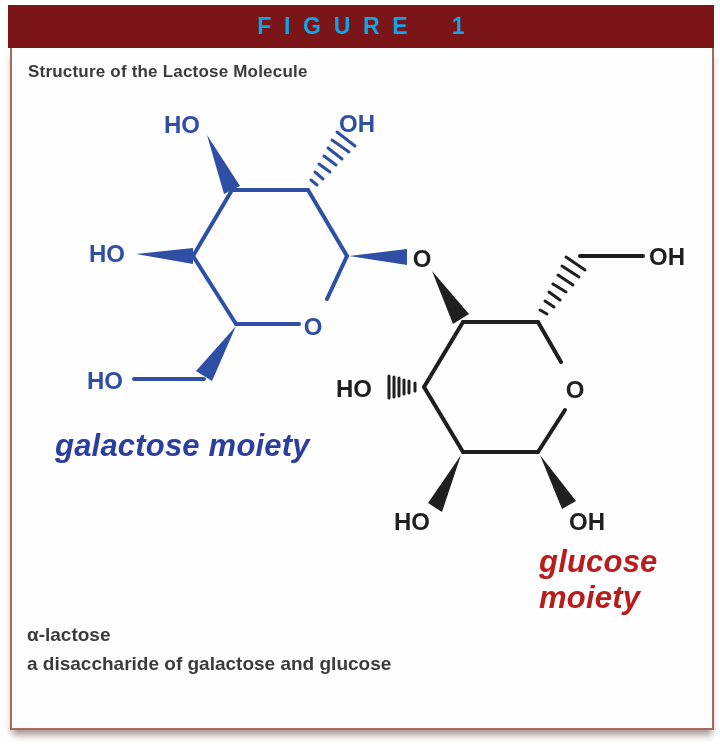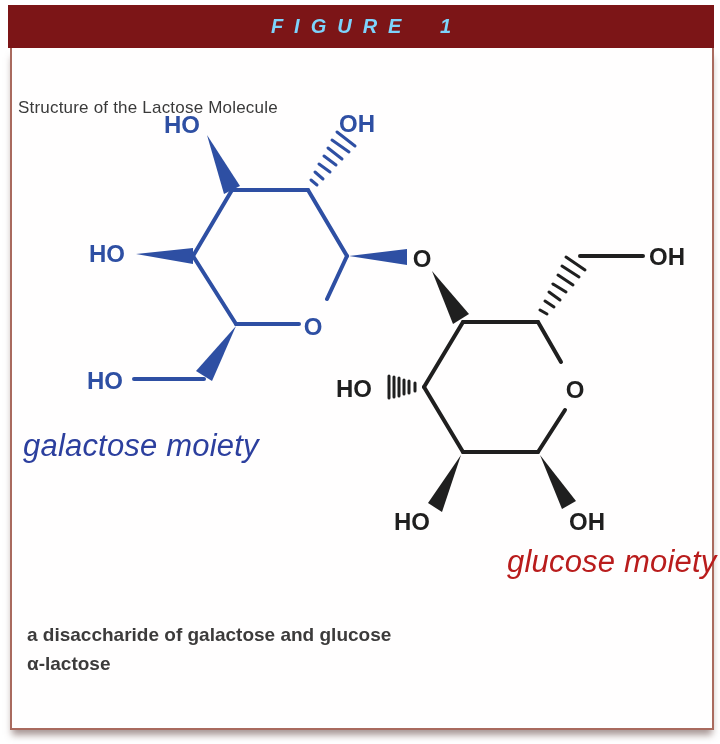--- a/index.html
+++ b/index.html
@@ -10,57 +10,56 @@
     background:#ffffff;
     font-family:"Liberation Sans", sans-serif;
     overflow:hidden;
   }
   .figure-header {
     position:absolute; left:8px; top:5px; width:706px; height:43px;
     background:#7c1517;
     display:flex; align-items:center; justify-content:center;
   }
   .figure-header .fig-label {
-    color:#7dd3fc;
-    font-size:20px;
+    color:#0ea5e9;
+    font-size:23px;
     font-weight:bold;
     letter-spacing:0.55em;
     word-spacing:0.55em;
     padding-left:0.55em; 
-    font-style:italic;
   }
   .content-box {
     position:absolute; left:10px; top:48px; width:704px; height:682px;
     background:#fffefe;
     border:2px solid #a96a5e;
     border-top:none;
     box-shadow:0 7px 7px -2px rgba(96,66,62,0.55);
   }
   .subtitle {
-    position:absolute; left:18px; top:62px;
-    font-size:17px; font-weight:normal; color:#3a3a3a;
+    position:absolute; left:28px; top:62px;
+    font-size:17px; font-weight:bold; color:#3a3a3a;
     letter-spacing:0.2px;
-    margin-top:36px;
   }
   svg.molecule {
     position:absolute; left:0; top:0; width:720px; height:744px;
   }
   .atom-label {
     font-family:"Liberation Sans", sans-serif;
     font-weight:bold;
     font-size:24px;
   }
   .atom-blue { fill:#2e4fa3; }
   .atom-black { fill:#1f1f1f; }
   .moiety-label {
     position:absolute;
     font-size:31px;
-    font-weight:normal;
+    font-weight:bold;
     font-style:italic;
     letter-spacing:0.2px;
+    margin-left:32px;
   }
   .moiety-galactose { left:23px; top:428px; color:#2c3f9e; }
   .moiety-glucose  { left:507px; top:544px; color:#b91c1c; }
   .caption {
     position:absolute; left:27px; top:620px;
     color:#3c3b3b; font-weight:bold; font-size:19px; line-height:29px;
   }
 </style>
 </head>
 <body>
@@ -154,15 +153,15 @@
     <text class="atom-label atom-black" x="587" y="521" dominant-baseline="central">OH</text>
     <text class="atom-label atom-black" x="575" y="389" dominant-baseline="central">O</text>
   </g>
 </svg>
 
 <div class="moiety-label moiety-galactose">galactose moiety</div>
 
 <div class="moiety-label moiety-glucose">glucose moiety</div>
 
 <div class="caption">
+  <div>α-lactose</div>
   <div>a disaccharide of galactose and glucose</div>
-  <div>α-lactose</div>
 </div>
 
 </body></html>

